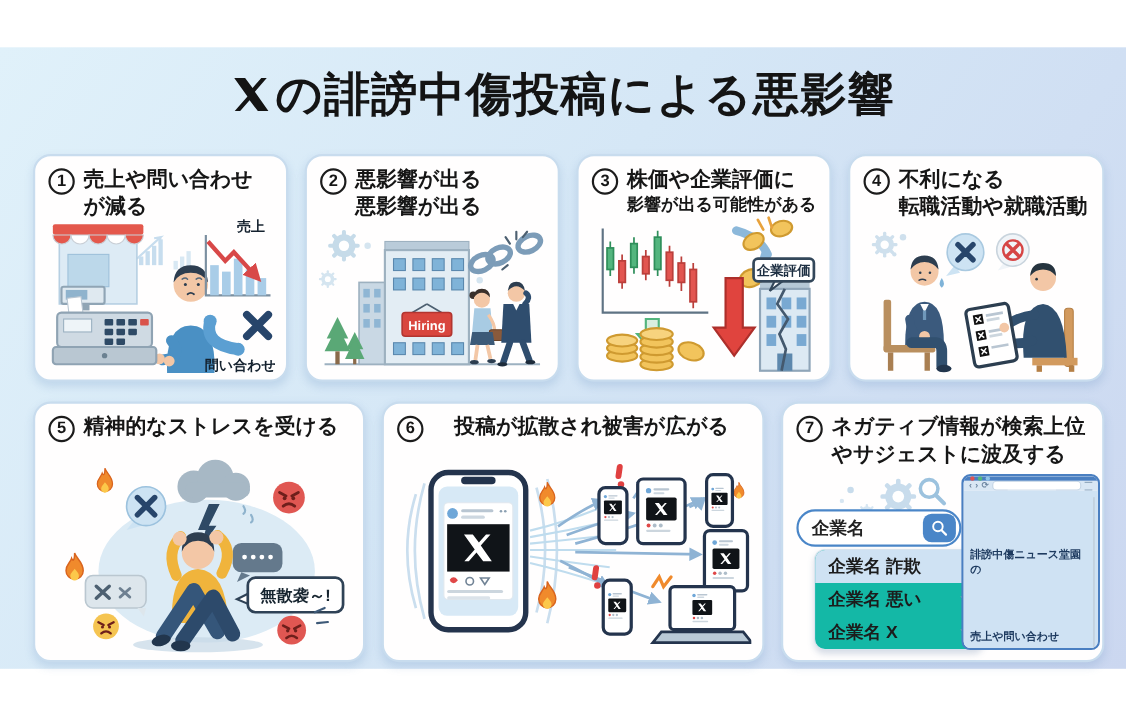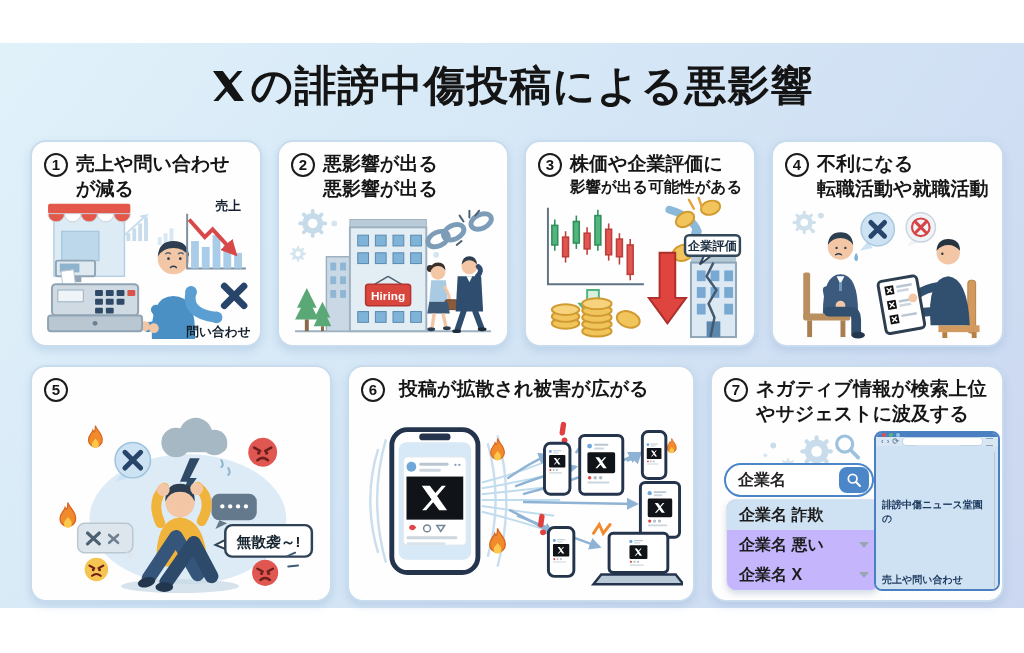--- a/index.html
+++ b/index.html
@@ -19,21 +19,21 @@
   .card3 .l2{font-size:15.5px;}
   .illus{position:absolute;left:10px;right:10px;bottom:6px;}
   
   .c7-area{position:absolute;left:10px;right:10px;top:64px;bottom:4px;}
   .c7-deco{position:absolute;inset:0;width:100%;height:100%;}
   .search-pill{position:absolute;left:2px;top:32px;width:150px;height:34px;border:2.5px solid #4a86c8;
     border-radius:18px;background:#fff;display:flex;align-items:center;padding-left:12px;box-sizing:border-box;
     font-size:16px;font-weight:700;color:#222;}
   .search-btn{margin-left:auto;margin-right:3px;width:30px;height:26px;background:#4a86c8;border-radius:8px;
     display:flex;align-items:center;justify-content:center;color:#fff;}
-  .suggest{position:absolute;left:4px;top:68px;width:152px;background:#c4b5fd;border:1.5px solid #d9e4ee;
+  .suggest{position:absolute;left:18px;top:68px;width:152px;background:#14b8a6;border:1.5px solid #d9e4ee;
     border-radius:10px;box-shadow:0 3px 6px rgba(90,120,160,.25);overflow:hidden;}
   .s-row{height:30px;display:flex;align-items:center;padding-left:12px;font-size:16px;font-weight:700;color:#1c1c1c;}
   .s-row.hl{background:#cfe2f3;}
   .caret{width:0;height:0;border-left:5px solid transparent;border-right:5px solid transparent;
     border-top:6px solid #9aa7b3;margin-left:auto;margin-right:10px;}
   .browser{position:absolute;left:152px;top:0;width:122px;height:156px;border:2px solid #4a7fc1;border-radius:8px;
     background:#fff;overflow:hidden;display:flex;flex-direction:column;}
   .b-top{position:relative;height:15px;background:#4a7fc1;display:flex;align-items:center;gap:3px;padding-left:6px;}
   .b-dot{width:4px;height:4px;border-radius:50%;}
   .b-tab{position:absolute;left:40px;top:6px;width:44px;height:9px;background:rgba(255,255,255,.3);border-radius:4px 4px 0 0;}
@@ -448,20 +448,23 @@
           </g>
         </g>
         <circle cx="132" cy="104" r="4.5" fill="#f3c7a6"></circle>
       </g>
     </svg>
   </div>
 
   <div class="card" style="left:30px;top:365px;width:302px;height:237px;">
     <div class="hd">
       <span class="num">5</span>
+      <span class="ht">
+          <span>精神的なストレスを受ける</span>
+        </span>
     </div>
     <svg class="illus" viewBox="0 0 282 188" width="278" height="185">
       <ellipse cx="148" cy="112" rx="100" ry="66" fill="#dcebf5"></ellipse>
       <ellipse cx="140" cy="180" rx="60" ry="7" fill="#c5d7e5" opacity=".7"></ellipse>
 
       <g fill="#a7b8c5">
         <circle cx="136" cy="34" r="15"></circle>
           <circle cx="156" cy="26" r="17"></circle>
           <circle cx="175" cy="34" r="13"></circle>
         <rect x="128" y="30" width="60" height="14" rx="7"></rect>
@@ -514,21 +517,21 @@
         <path d="M126 176 L154 136 L172 170" stroke="#2d4a6b" stroke-width="14" fill="none" stroke-linejoin="round" stroke-linecap="round"></path>
         <ellipse cx="106" cy="176" rx="9" ry="5" transform="rotate(-15 106 176)" fill="#22364d"></ellipse>
         <ellipse cx="124" cy="181" rx="9" ry="5" fill="#22364d"></ellipse>
       </g>
     </svg>
   </div>
 
   <div class="card" style="left:347px;top:365px;width:348px;height:237px;">
     <div class="hd">
       <span class="num">6</span>
-      <span class="ht" style="margin-left:6px;">
+      <span class="ht" style="margin-left:20px;">
           <span>投稿が拡散され被害が広がる</span>
         </span>
     </div>
     <svg class="illus" viewBox="0 0 328 188" width="324" height="184">
       <defs>
           <marker id="arr" viewBox="0 0 10 10" refX="8" refY="5" markerWidth="5" markerHeight="5" orient="auto">
             <path d="M0 0L10 5L0 10z" fill="#8fb3d4"></path>
           </marker>
         </defs>
 

